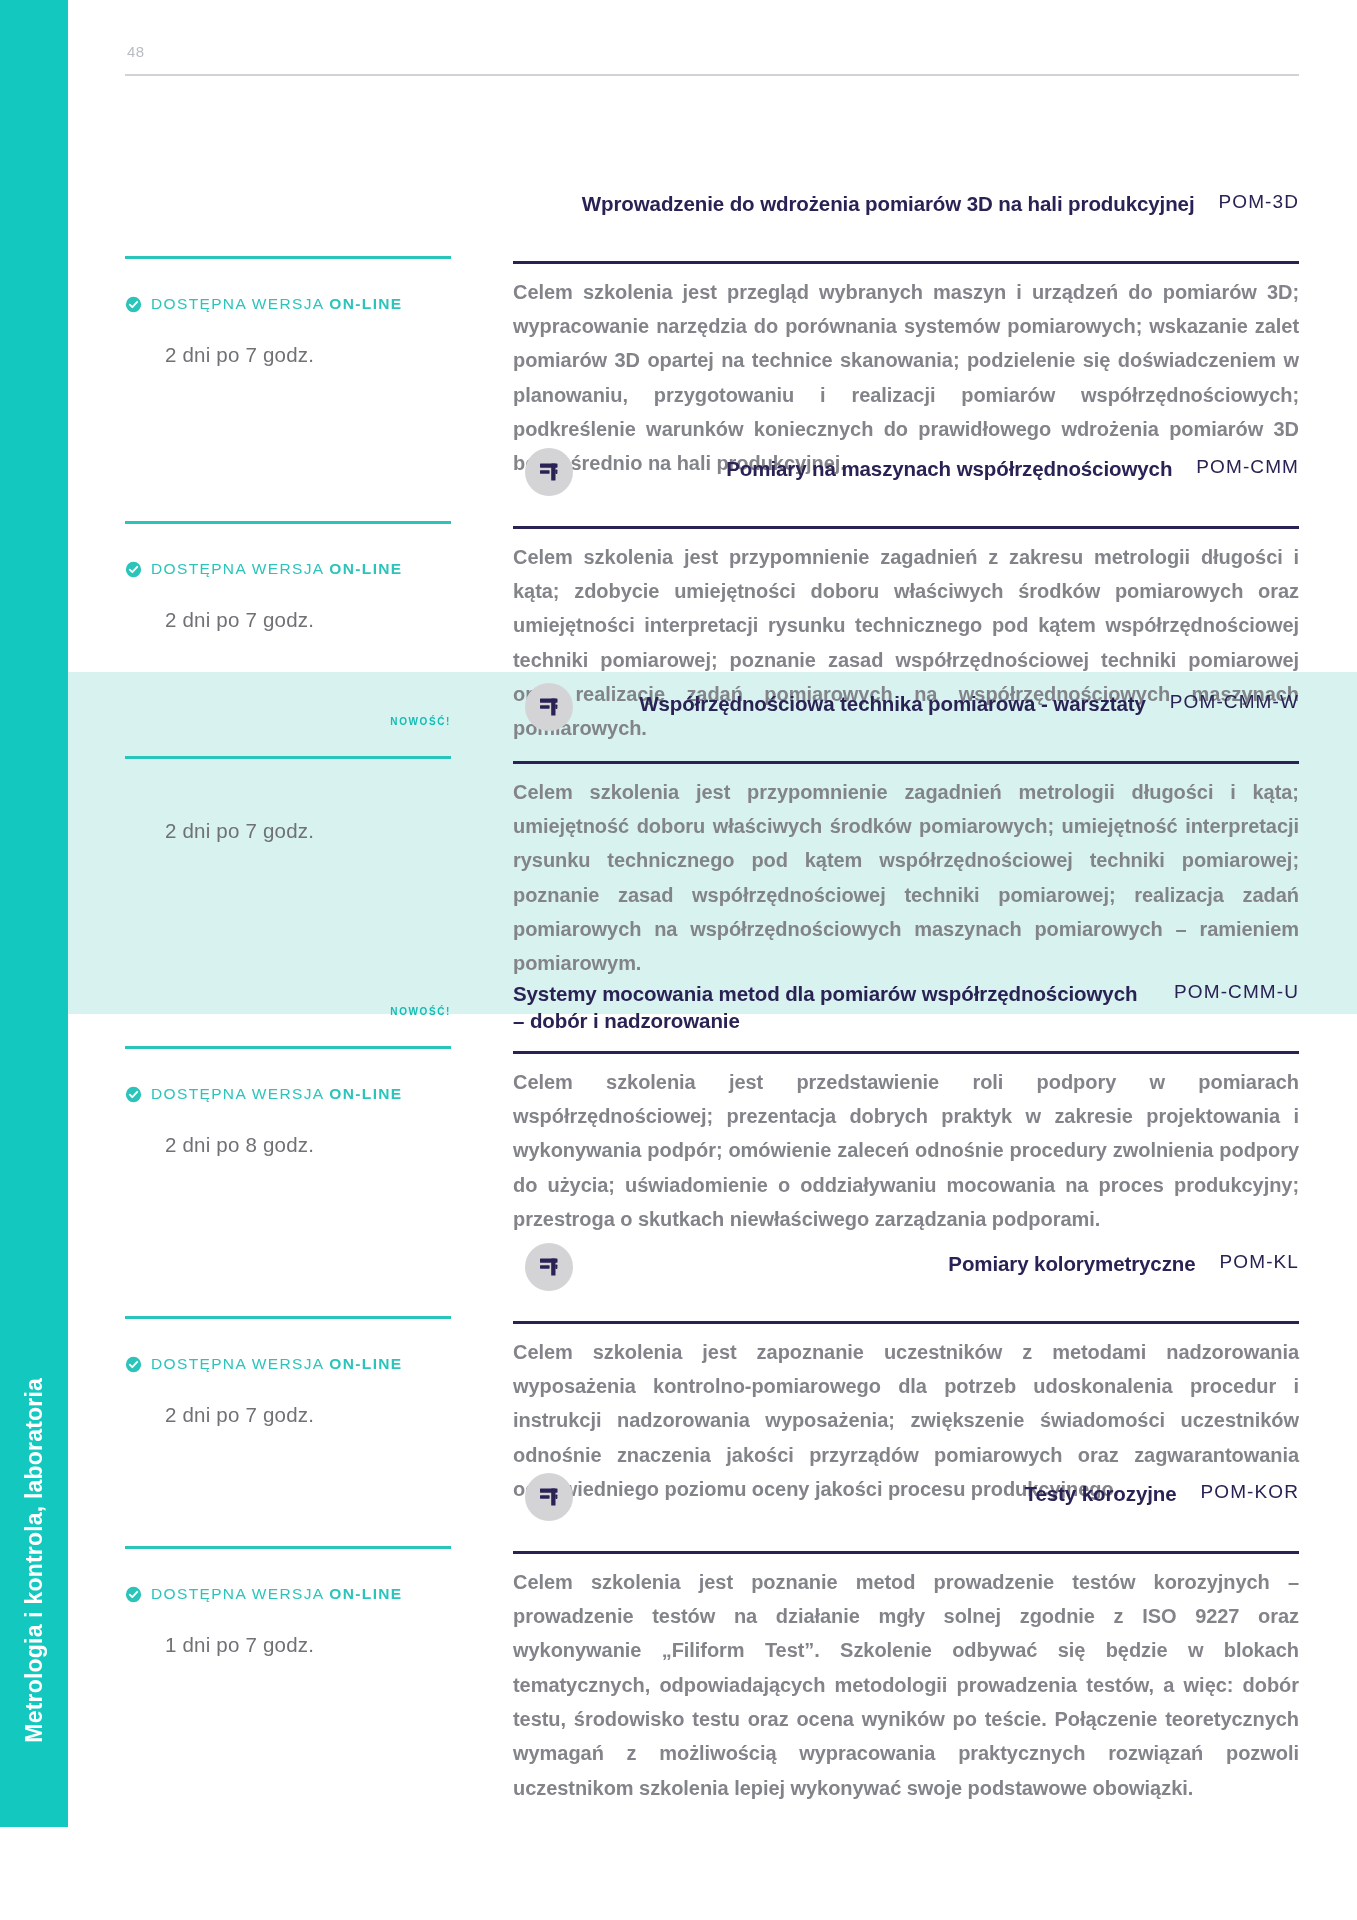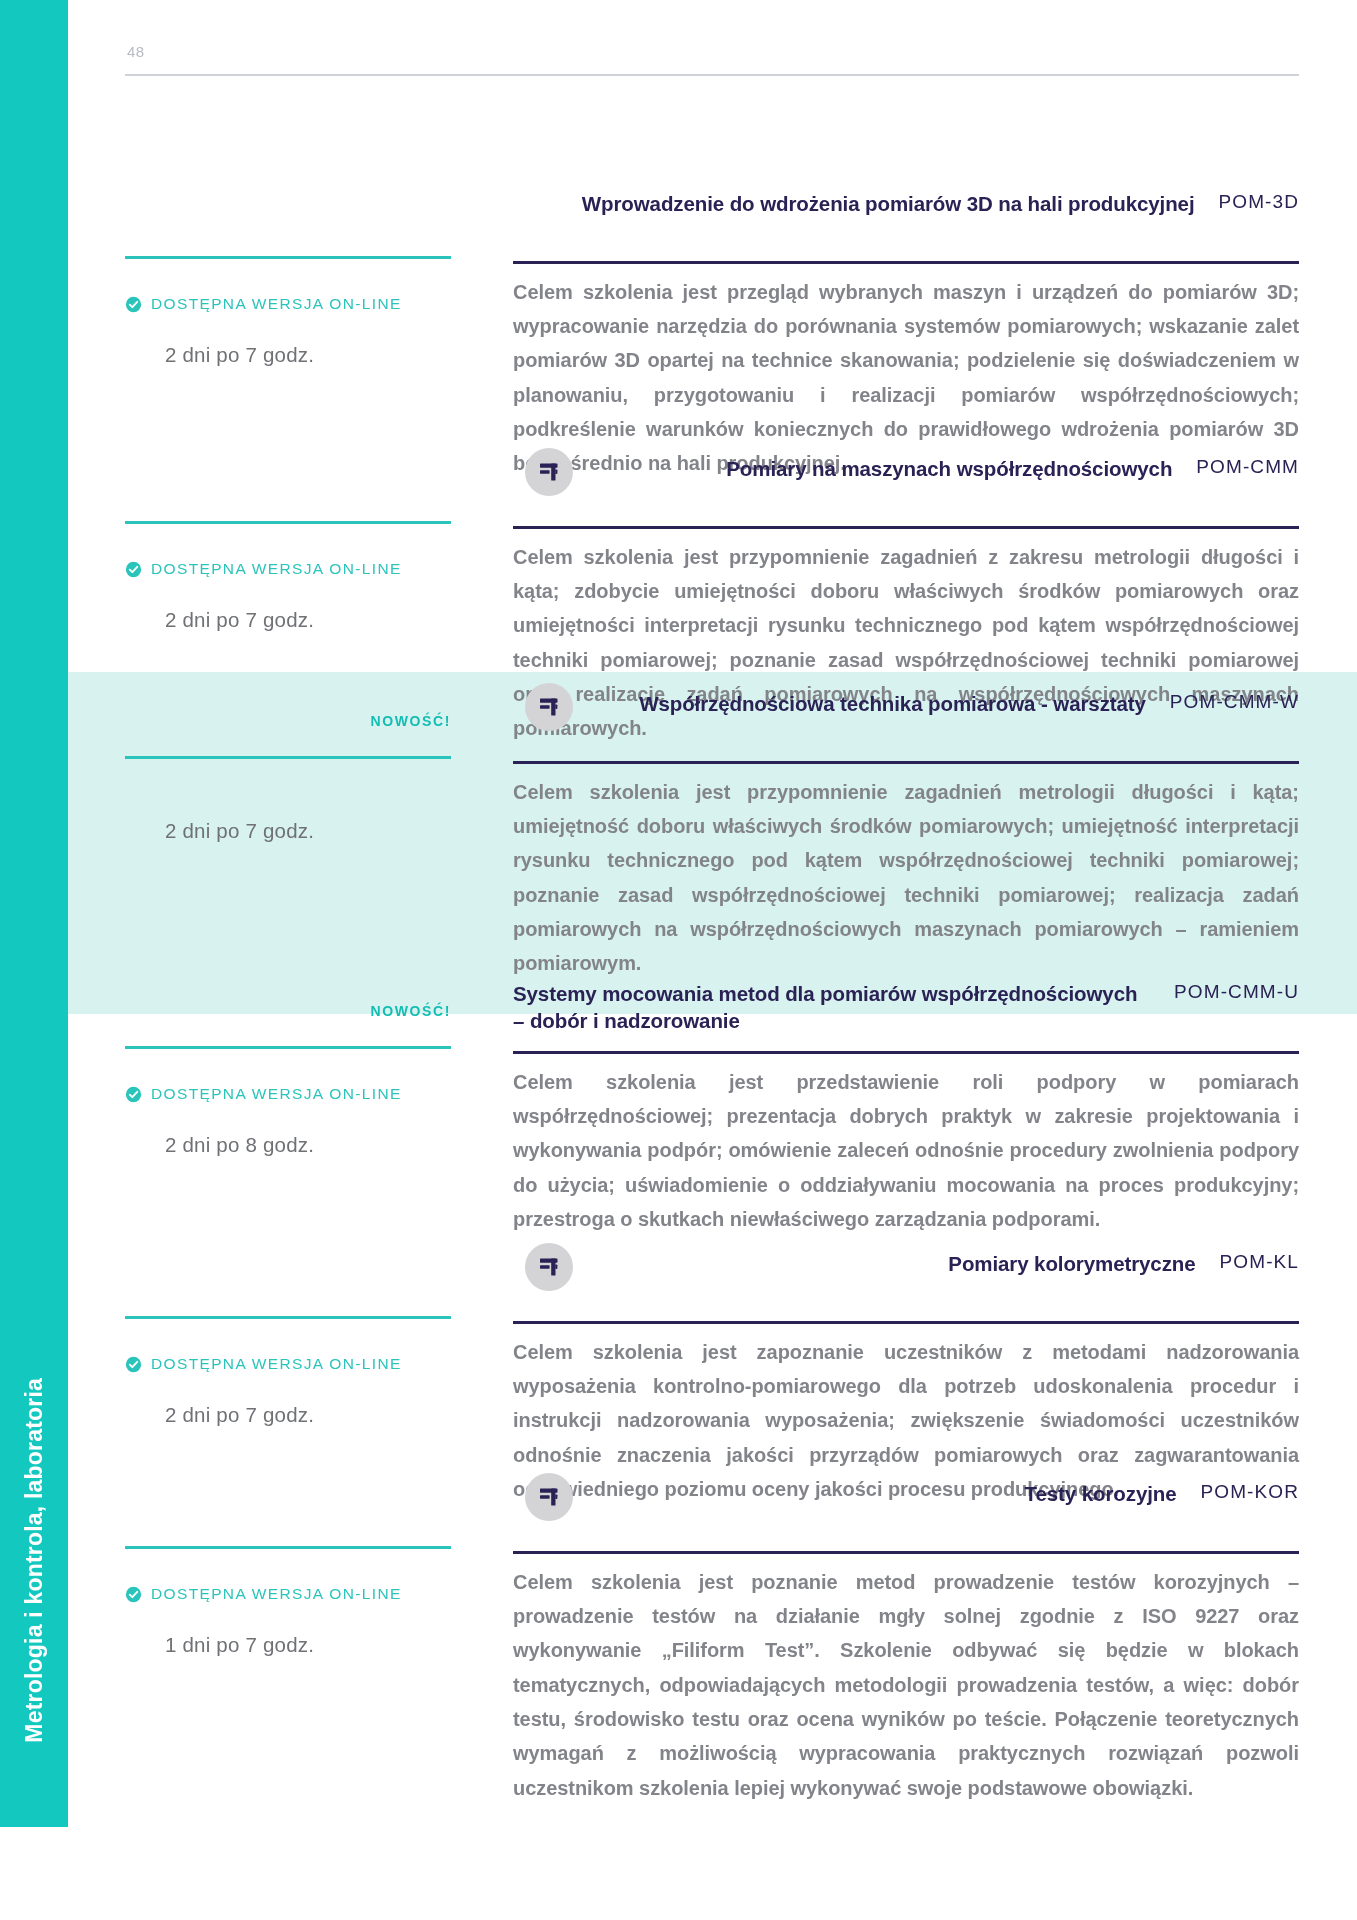--- a/index.html
+++ b/index.html
@@ -123,21 +123,21 @@
     background: #d4d4d6;
     display: flex;
     align-items: center;
     justify-content: center;
     flex: 0 0 48px;
   }
   .machine-icon svg { display: block; }
 
   .nowosc {
     color: #13bdb4;
-    font-size: 14px;
+    font-size: 10px;
     font-weight: bold;
     letter-spacing: 1.6px;
     white-space: nowrap;
   }
 
   .teal-rule {
     height: 3px;
     background: #2bc4bb;
     width: 326px;
     margin-top: 4px;
@@ -153,21 +153,21 @@
     width: 17px;
     height: 17px;
     flex: 0 0 17px;
   }
   .online-text {
     color: #2bc4bb;
     font-size: 15.5px;
     letter-spacing: 1.35px;
     white-space: nowrap;
   }
-  .online-text b { font-weight: normal; letter-spacing: 1.35px; }
+  .online-text b { font-weight: bold; letter-spacing: 1.35px; }
 
   .duration {
     margin-top: 30px;
     color: #6f7175;
     font-size: 20.5px;
     letter-spacing: 0.2px;
     margin-left: 40px;
   }
   .duration.no-online { margin-top: 60px; }
 

